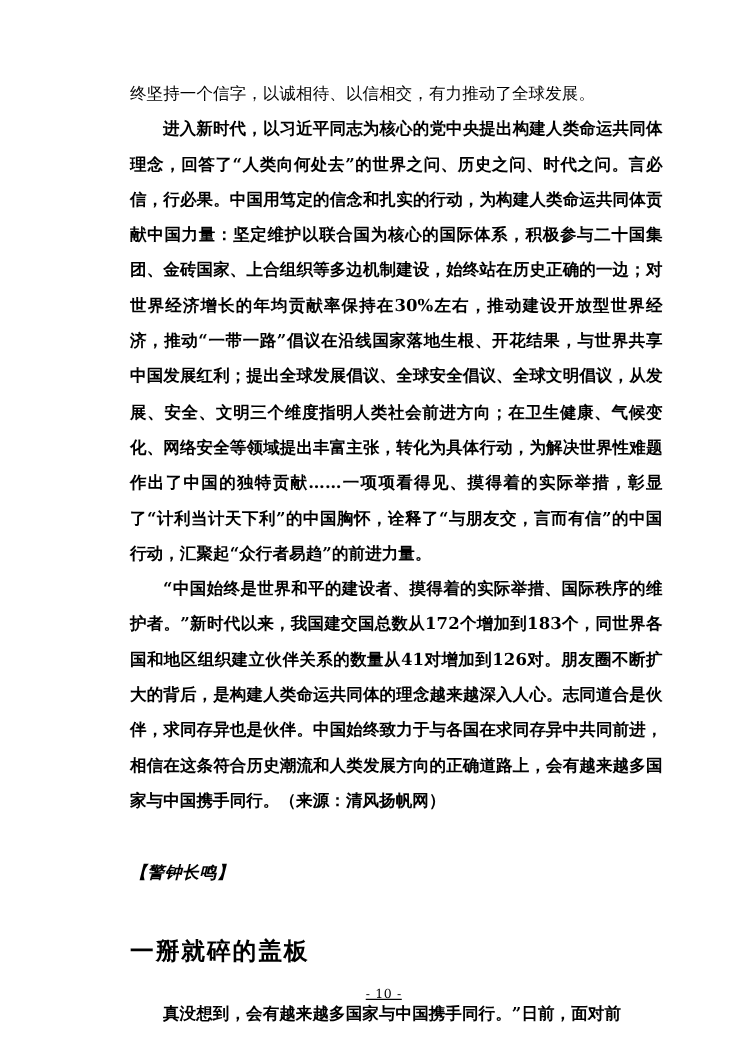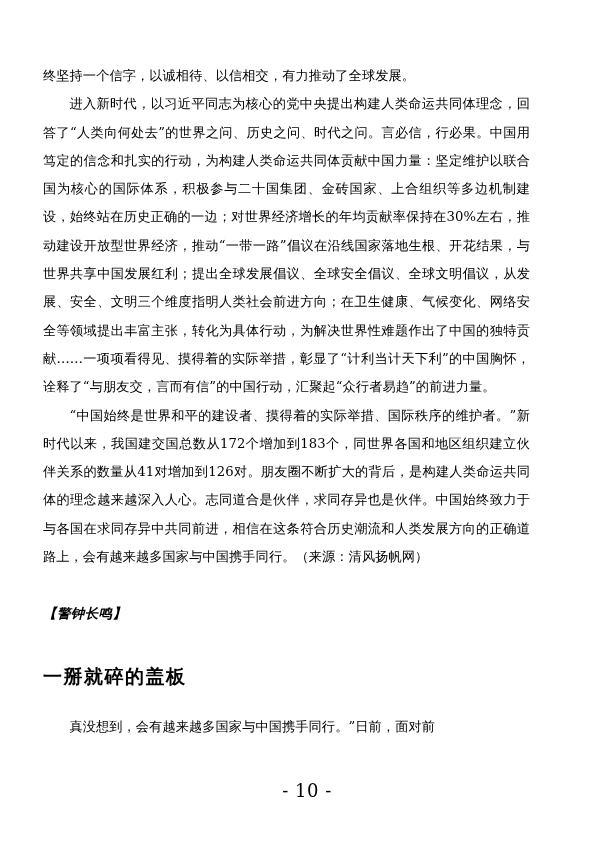--- a/index.html
+++ b/index.html
@@ -12,34 +12,35 @@
     background: #ffffff;
     font-family: "DejaVu Serif", "Liberation Serif", serif;
     color: #000000;
     overflow: hidden;
   }
   .page {
     position: relative;
     width: 600px;
     height: 849px;
     box-sizing: border-box;
-    padding: 62px 70px 0 43px;
+    padding: 62px 70px 0 104px;
   }
   .body-text {
     font-size: 13.2px;
     line-height: 28.3px;
     text-align: justify;
     text-justify: inter-ideograph;
     letter-spacing: 0.1px;
   }
   .body-text p {
     margin: 0;
   }
   .indent2 {
     text-indent: 2em;
+    font-weight: bold;
   }
   .section-tag {
     margin-top: 28px;
     font-size: 13.4px;
     font-weight: bold;
     line-height: 28px;
     letter-spacing: 0.5px;
     font-style: italic;
   }
   .article-title {
@@ -52,22 +53,23 @@
   }
   .article-body {
     margin-top: 22px;
   }
   .page-number {
     position: absolute;
     left: 14px;
     right: 0;
     bottom: 48px;
     text-align: center;
-    font-size: 18px;
+    font-size: 10px;
     letter-spacing: 0.5px;
+    text-decoration: underline;
   }
 </style>
 </head>
 <body>
 
 <div class="page">
 
   <div class="body-text">
     <p>终坚持一个信字，以诚相待、以信相交，有力推动了全球发展。</p>
     <p class="indent2">进入新时代，以习近平同志为核心的党中央提出构建人类命运共同体理念，回答了“人类向何处去”的世界之问、历史之问、时代之问。言必信，行必果。中国用笃定的信念和扎实的行动，为构建人类命运共同体贡献中国力量：坚定维护以联合国为核心的国际体系，积极参与二十国集团、金砖国家、上合组织等多边机制建设，始终站在历史正确的一边；对世界经济增长的年均贡献率保持在30%左右，推动建设开放型世界经济，推动“一带一路”倡议在沿线国家落地生根、开花结果，与世界共享中国发展红利；提出全球发展倡议、全球安全倡议、全球文明倡议，从发展、安全、文明三个维度指明人类社会前进方向；在卫生健康、气候变化、网络安全等领域提出丰富主张，转化为具体行动，为解决世界性难题作出了中国的独特贡献……一项项看得见、摸得着的实际举措，彰显了“计利当计天下利”的中国胸怀，诠释了“与朋友交，言而有信”的中国行动，汇聚起“众行者易趋”的前进力量。</p>

